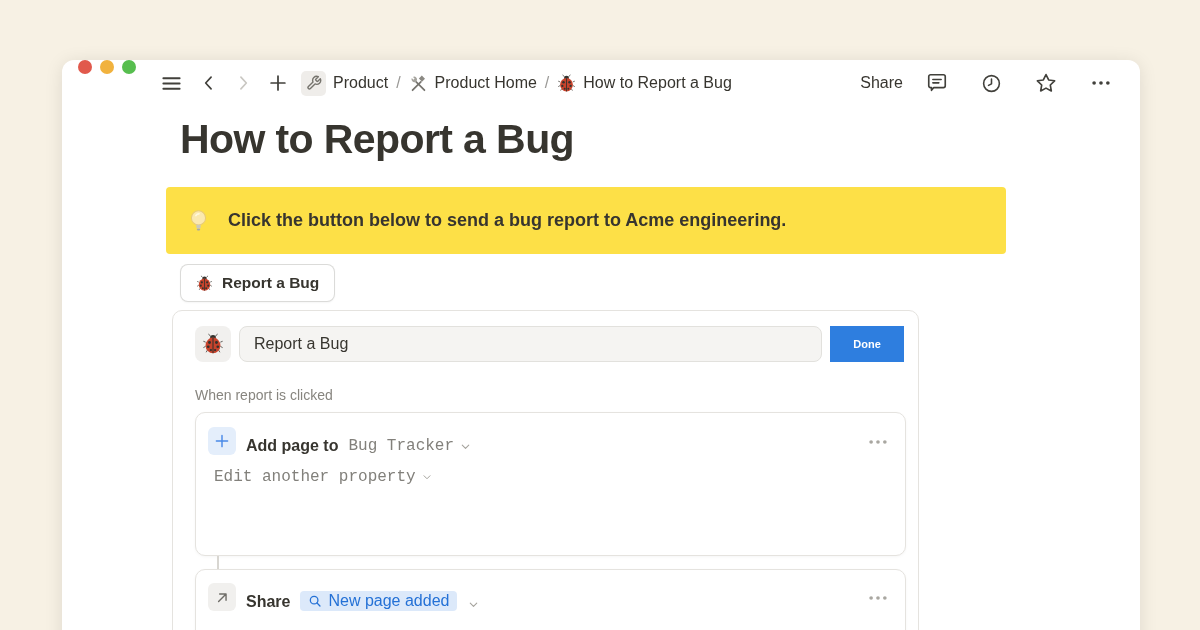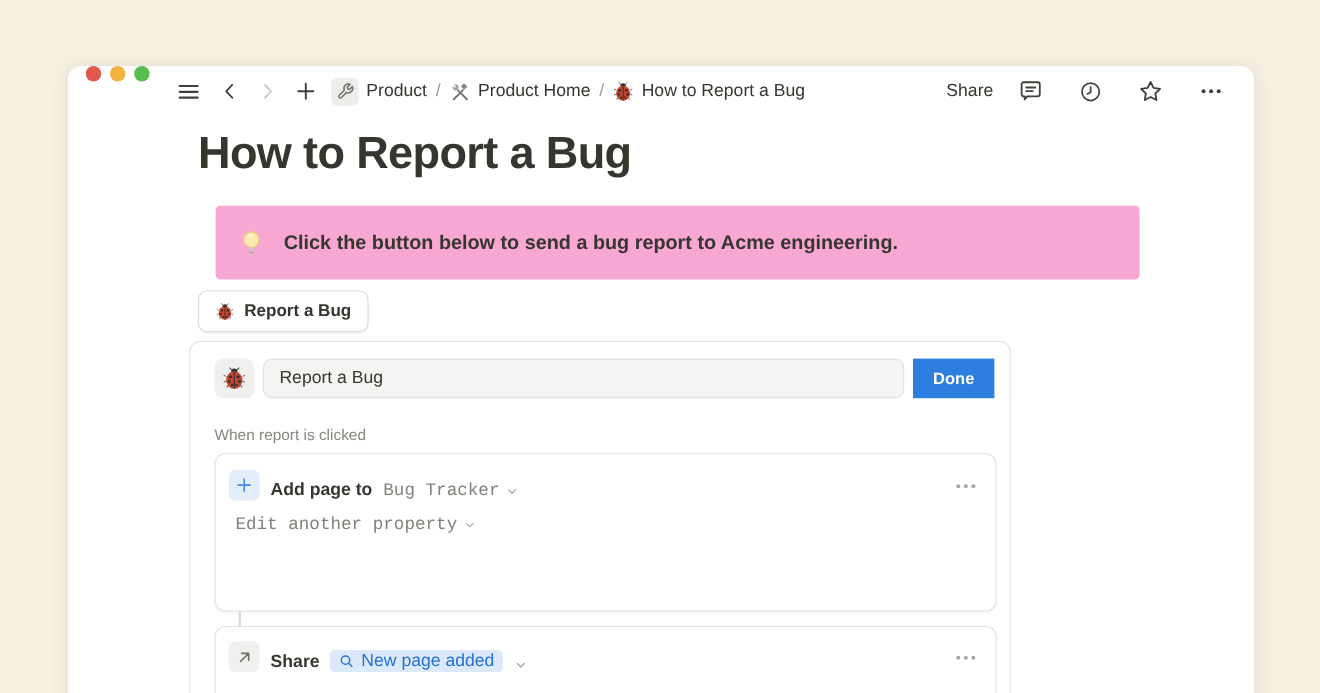--- a/index.html
+++ b/index.html
@@ -18,38 +18,38 @@
   .tb-btn + .tb-btn{margin-left:8px;}
   .breadcrumb{display:flex;align-items:center;margin-left:10px;gap:7px;font-size:16px;color:#37352F;white-space:nowrap;}
   .crumb{display:flex;align-items:center;gap:7px;cursor:pointer;}
   .crumb-badge{width:25px;height:25px;border-radius:5px;background:#EFEDEA;display:flex;align-items:center;justify-content:center;}
   .sep{color:#9B9A97;margin:0 1px;}
   .tb-right{margin-left:auto;display:flex;align-items:center;gap:21px;color:#37352F;}
   .share{font-size:16px;cursor:pointer;color:#37352F;background:none;border:none;padding:0;font-family:inherit;}
   
   .page-title{position:absolute;left:118px;top:56px;margin:0;font-size:41px;font-weight:700;
               letter-spacing:-0.6px;color:#37352F;}
-  .callout{position:absolute;left:134px;top:127px;width:840px;height:67px;background:#f9a8d4;border-radius:4px;
+  .callout{position:absolute;left:104px;top:127px;width:840px;height:67px;background:#fde047;border-radius:4px;
            display:flex;align-items:center;gap:17px;padding:0 20px;box-sizing:border-box;}
   .callout-text{font-size:18px;font-weight:700;color:#37352F;}
   .bug-btn{position:absolute;left:118px;top:204px;height:38px;display:flex;align-items:center;gap:9px;
            background:#fff;border:1px solid rgba(55,53,47,0.18);border-radius:8px;padding:0 15px;
            font-family:inherit;font-size:15.5px;font-weight:700;color:#37352F;cursor:pointer;
            box-shadow:0 1px 2px rgba(0,0,0,0.04);}
   
   .editor{position:absolute;left:110px;top:250px;width:747px;height:360px;background:#fff;
           border:1px solid #E5E3DF;border-radius:10px;box-sizing:border-box;}
   .editor-head{position:absolute;left:0;top:15px;right:0;display:flex;align-items:center;gap:8px;
                padding:0 14px 0 22px;}
   .emoji-btn{width:36px;height:36px;border-radius:8px;background:#F1F0EE;border:none;display:flex;
              align-items:center;justify-content:center;cursor:pointer;flex:none;}
   .name-input{flex:1;height:36px;background:#F5F4F2;border:1px solid #E2E1DD;border-radius:8px;
               padding:0 14px;font-family:inherit;font-size:16px;color:#37352F;box-sizing:border-box;min-width:0;}
   .done-btn{width:74px;height:36px;background:#2E7EDF;color:#fff;border:none;border-radius:0;
-            font-family:inherit;font-size:15px;font-weight:700;cursor:pointer;flex:none;}
+            font-family:inherit;font-size:11px;font-weight:700;cursor:pointer;flex:none;}
   .trigger-label{position:absolute;left:22px;top:76px;font-size:14px;color:#87857F;}
   .step-card{position:absolute;left:22px;width:711px;background:#fff;border:1px solid #E5E3DF;border-radius:10px;
              box-shadow:0 1px 3px rgba(0,0,0,0.04);box-sizing:border-box;}
   .card-add{top:101px;height:144px;}
   .card-open{top:258px;height:110px;}
   .step-row{display:flex;align-items:flex-end;gap:10px;padding:14px 14px 0 12px;}
   .step-ic{width:28px;height:28px;border-radius:6px;display:flex;align-items:center;justify-content:center;flex:none;}
   .step-ic.blue{background:#E4EEFB;color:#4889E8;}
   .step-ic.gray{background:#F1F0EE;color:#6F6D68;}
   .step-action{font-size:16px;font-weight:700;color:#37352F;}

